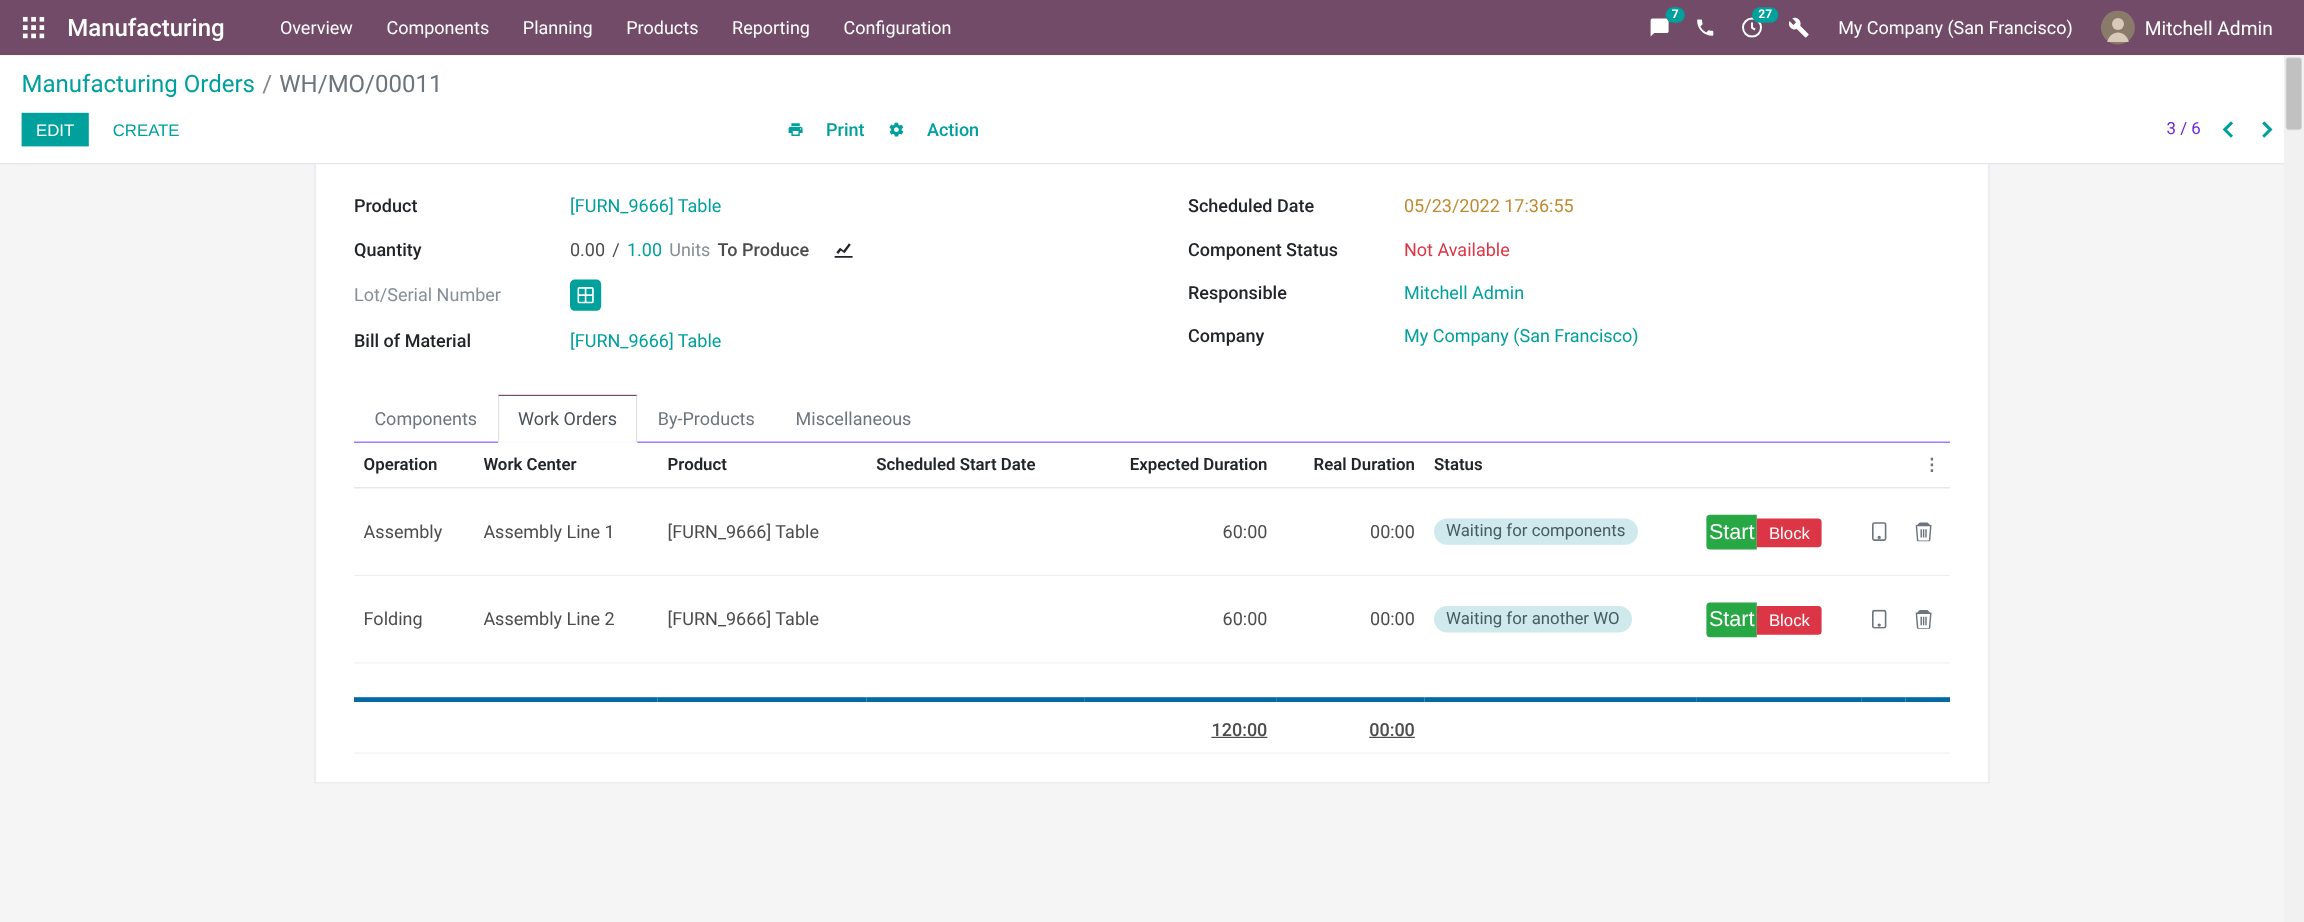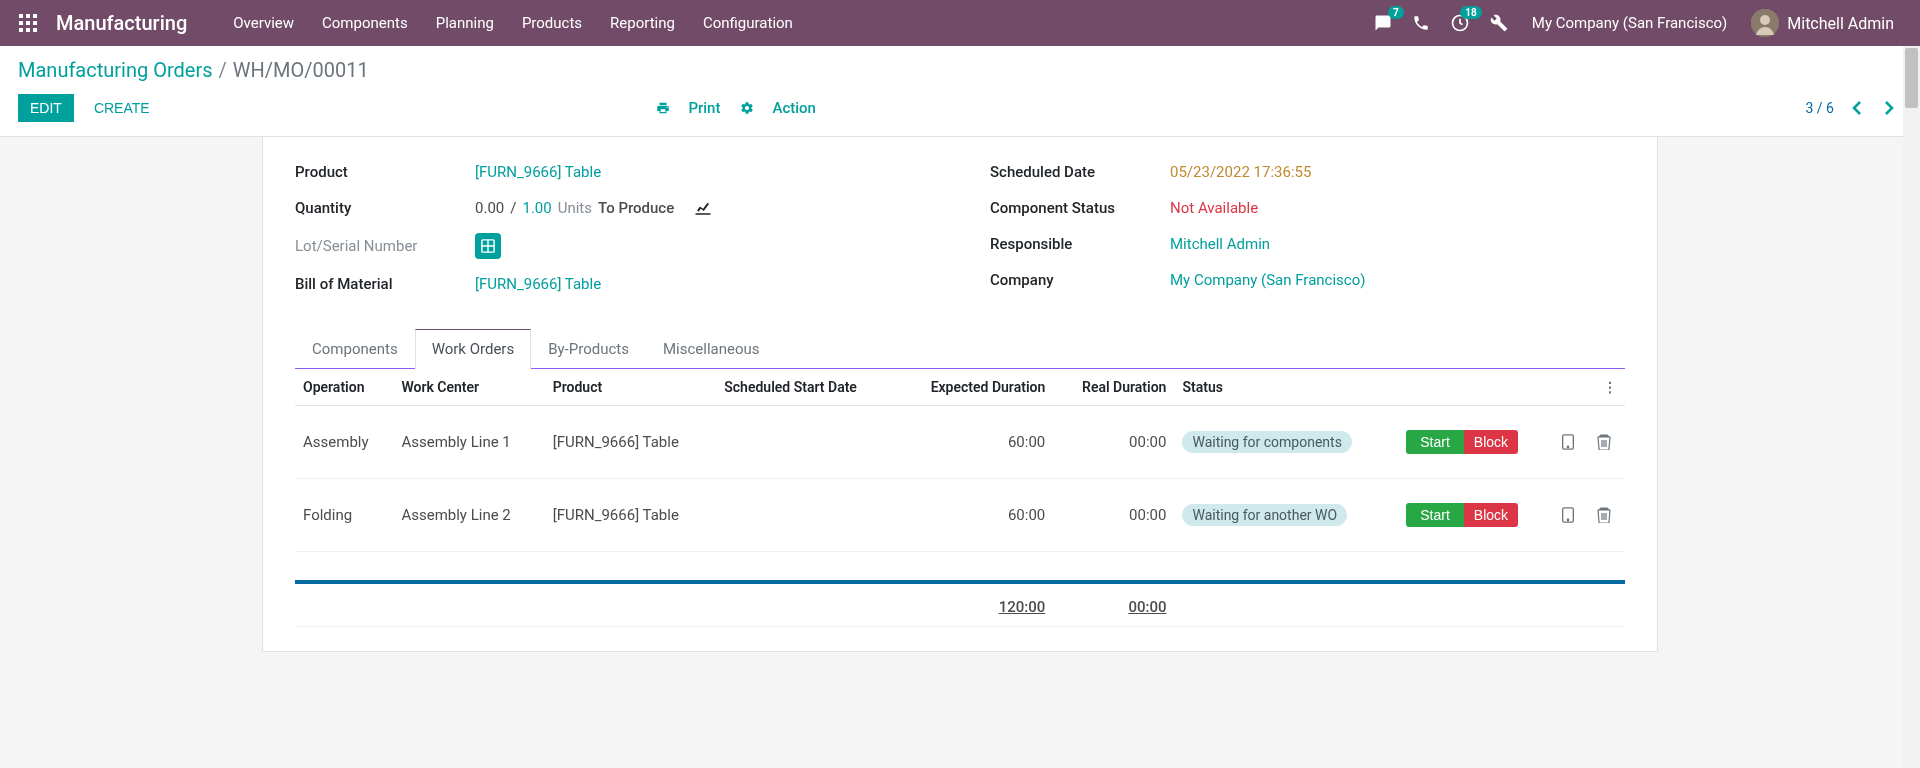--- a/index.html
+++ b/index.html
@@ -18,21 +18,21 @@
 .breadcrumb { font-size: 20px; margin-bottom: 12px; display:flex; align-items:center; flex-wrap:wrap; }
 .breadcrumb a { color: #00a09d; text-decoration: none; cursor:pointer; }
 .breadcrumb .sep { color: #888; margin: 0 6px; }
 .breadcrumb .current { color: #6c757d; }
 .cp-row { display:flex; align-items:center; }
 .btn { border: none; padding: 6px 12px; font-size: 14px; cursor:pointer; }
 .btn-primary { background: #00a09d; color:#fff; font-weight:500; }
 .btn-secondary { background: transparent; color:#00a09d; font-weight:500; }
 .cp-center { display:flex; gap:20px; margin-left:auto; margin-right:auto; }
 .cp-center .link { color:#00a09d; cursor:pointer; font-size:15px; display:flex; align-items:center; gap:18px; font-weight:500; }
-.pager { margin-left:auto; display:flex; align-items:center; gap:10px; color:#0369a1; font-size:14px;justify-content:center; }
+.pager { margin-left:auto; display:flex; align-items:center; gap:10px; color:#6d28d9; font-size:14px;justify-content:center; }
 .pager .nav-btn { color:#00a09d; cursor:pointer; font-size:18px; padding:4px 6px; }
 .content-wrap { padding: 0 0; display:flex; justify-content:center; }
 .sheet { background:#fff; width: 1396px; margin-top: 0; border:1px solid #dee2e6; border-top:none; padding: 24px 32px; position:relative; }
 .form-cols { display:flex; gap: 60px; }
 .form-col { flex:1; }
 .form-row { display:flex; align-items:center; margin-bottom: 14px; font-size:15px; min-height:22px; }
 .form-label { width: 180px; color:#212529; font-weight:500; }
 .form-label.muted { color:#868e96; font-weight:400; }
 .form-val { color:#4c4c4c; display:flex; align-items:center; gap:6px; flex:1; }
 .link-val { color:#00a09d; cursor:pointer; }
@@ -41,21 +41,21 @@
 .qty-link { color:#00a09d; font-weight:400; }
 .badge-icon { background:#00a09d; color:#fff; width:26px; height:26px; border-radius:4px; display:inline-flex; align-items:center; justify-content:center; cursor:pointer; font-size:14px; }
 .tabs { display:flex; border-bottom:1px solid #8b5cf6; margin-top:20px; }
 .tab { padding:10px 16px; background:transparent; border:1px solid transparent; border-bottom:none; cursor:pointer; font-size:15px; color:#6c757d; margin-bottom:-1px; }
 .tab.active { border-color:#dee2e6; background:#fff; border-top:1px solid #714b67; color:#495057; border-bottom:1px solid #fff; }
 .grid { width:100%; border-collapse:collapse; }
 .grid th { text-align:left; padding:10px 8px; font-size:14px; font-weight:600; color:#212529; border-bottom:1px solid #dee2e6; }
 .grid td { padding:10px 8px; font-size:15px; border-bottom:1px solid #f0f0f0; vertical-align:middle; }
 .grid .num { text-align:right; }
 .status-pill { display:inline-block; padding:3px 10px; border-radius:12px; font-size:14px; background:#cfe9ec; color:#465a61; }
-.btn-start { background:#28a745; color:#fff; border:none; padding:4px 14px; cursor:pointer; font-size:14px; border-radius:3px 0 0 3px; }
+.btn-start { background:#28a745; color:#fff; border:none; padding:4px 2px; cursor:pointer; font-size:18px; border-radius:3px 0 0 3px; }
 .btn-block { background:#dc3545; color:#fff; border:none; padding:4px 10px; cursor:pointer; font-size:14px; border-radius:0 3px 3px 0; }
 .row-icon { color:#6c757d; cursor:pointer; font-size:14px; padding:0 4px; }
 .addline { color:#00a09d; cursor:pointer; font-size:15px; }
 .totals-row td { border-top:4px solid #0369a1; font-weight:500; padding-top:14px;text-decoration:underline; }
 .scroll-stub { position:fixed; right:0; top:46px; bottom:0; width:17px; background:#f1f1f1; }
 .scroll-thumb { position:absolute; right:2px; top:2px; width:13px; height:60px; background:#c1c1c1; border-radius:2px; }
 .kebab { cursor:pointer; color:#6c757d; }
 svg { display:block; }
 </style>
 </head>
@@ -94,21 +94,21 @@
   <span class="right-item">
     <svg width="18" height="18" viewBox="0 0 24 24" fill="#fff">
         <path d="M6.6 10.8c1.4 2.8 3.8 5.1 6.6 6.6l2.2-2.2c.3-.3.7-.4 1-.2 1.1.4 2.3.6 3.6.6.6 0 1 .4 1 1V20c0 .6-.4 1-1 1C10.6 21 3 13.4 3 4c0-.6.4-1 1-1h3.5c.6 0 1 .4 1 1 0 1.2.2 2.4.6 3.6.1.3 0 .7-.2 1l-2.3 2.2z"></path>
       </svg>
   </span>
   <span class="right-item">
     <svg width="20" height="20" viewBox="0 0 24 24" fill="none" stroke="#fff" stroke-width="2">
         <circle cx="12" cy="12" r="9"></circle>
         <path d="M12 7v5l3 2"></path>
       </svg>
-    <span class="badge">18</span>
+    <span class="badge">27</span>
   </span>
   <span class="right-item">
     <svg width="18" height="18" viewBox="0 0 24 24" fill="#fff">
         <path d="M22.7 19l-9.1-9.1c.9-2.3.4-5-1.5-6.9-2-2-5-2.4-7.4-1.3L9 6 6 9 1.6 4.7C.4 7.1.9 10.1 2.9 12.1c1.9 1.9 4.6 2.4 6.9 1.5l9.1 9.1c.4.4 1 .4 1.4 0l2.3-2.3c.5-.4.5-1.1.1-1.4z"></path>
       </svg>
   </span>
   <span class="company">My Company (San Francisco)</span>
   <span class="user">
     <span class="avatar">
       <svg width="28" height="28" viewBox="0 0 28 28">

